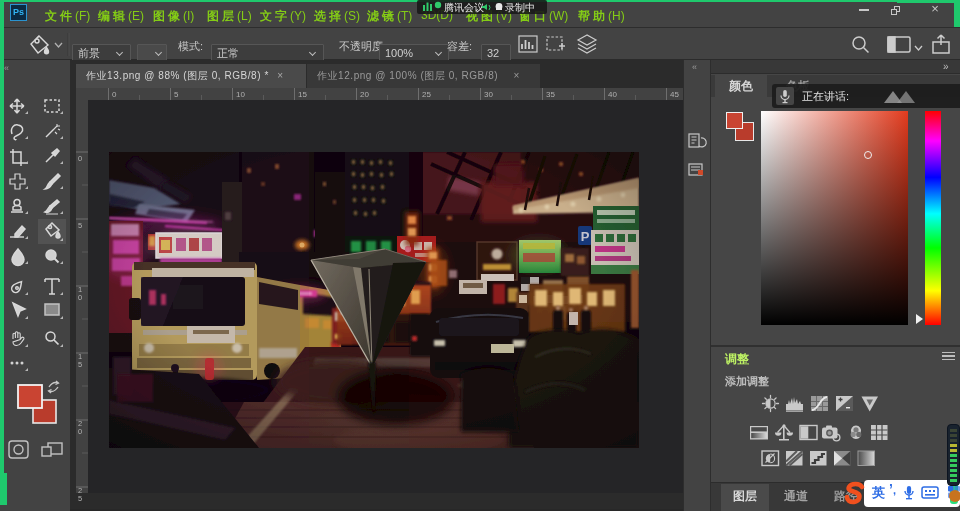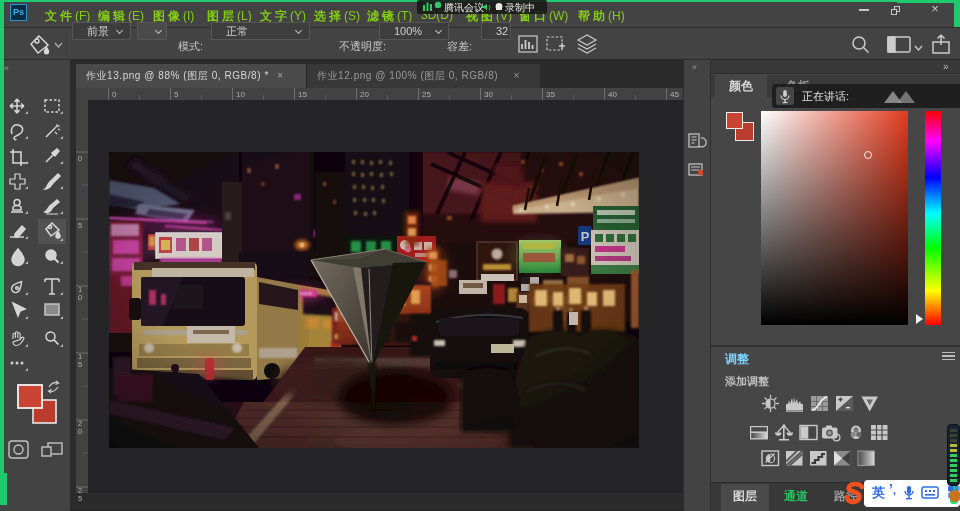--- a/index.html
+++ b/index.html
@@ -9,22 +9,22 @@
   #stage{position:relative;width:960px;height:511px;overflow:hidden;}
   
   #menubar{left:0;top:0;width:960px;height:28px;background:#434343;border-bottom:1px solid #2d2d2d;}
   #pslogo{left:10px;top:4px;width:17px;height:17px;background:#0b2b42;border:1px solid #2b93cf;
     color:#31b4f2;font-size:9px;font-weight:bold;text-align:center;line-height:15px;}
   .menuitem{position:absolute;top:8px;font-size:12px;color:#84cc16;white-space:nowrap;}
   
   .winbtn{position:absolute;top:1px;height:16px;color:#c8c8c8;text-align:center;font-size:11px;line-height:16px;}
   
   #optbar{left:0;top:29px;width:960px;height:31px;background:#434343;border-bottom:1px solid #2b2b2b;}
-  .combo{position:absolute;height:18px;top:22px;background:#3d3d3d;border:1px solid #565656;border-radius:1px;
-    color:#cfcfcf;font-size:11px;line-height:16px;padding-left:14px;}
+  .combo{position:absolute;height:18px;top:44px;background:#3d3d3d;border:1px solid #565656;border-radius:1px;
+    color:#cfcfcf;font-size:11px;line-height:16px;padding-left:5px;}
   .caret{position:absolute;width:5px;height:5px;border-right:1.4px solid #bdbdbd;border-bottom:1.4px solid #bdbdbd;transform:rotate(45deg);}
   .optlabel{position:absolute;top:39px;font-size:11px;color:#c6c6c6;white-space:nowrap;}
   
   #toolbar{left:0;top:60px;width:70px;height:451px;background:#434343;}
   
   #docarea{left:70px;top:60px;width:613px;height:451px;background:#2b2b2b;}
   .tab{position:absolute;top:4px;height:24px;font-size:10px;line-height:24px;white-space:nowrap;}
   #ruler-h{position:absolute;left:6px;top:28px;width:607px;height:12px;background:#424242;border-bottom:1px solid #535353;}
   #ruler-v{position:absolute;left:6px;top:40px;width:12px;height:393px;background:#424242;border-right:1px solid #535353;}
   #pasteboard{position:absolute;left:18px;top:40px;width:595px;height:393px;background:#252527;}
@@ -71,21 +71,21 @@
     </g>
     <path d="M55 14l3.5 4 3.5-4" stroke="#b0b0b0" stroke-width="1.3" fill="none"></path>
     <line x1="68" y1="4" x2="68" y2="27" stroke="#393939" stroke-width="1"></line>
     <line x1="69" y1="4" x2="69" y2="27" stroke="#4e4e4e" stroke-width="1"></line>
   </svg>
   <div class="combo" style="left:72px;width:59px;">前景 <span class="caret" style="right:8px;top:5px;"></span></div>
   <div class="combo" style="left:137px;width:30px;background:#4a4a4a;">
       <span class="caret" style="right:5px;top:5px;"></span>
     </div>
   <div class="optlabel" style="left:178px;">模式:</div>
-  <div class="combo" style="left:211px;width:99px;">正常<span class="caret" style="right:8px;top:5px;"></span></div>
+  <div class="combo" style="left:211px;width:113px;">正常<span class="caret" style="right:8px;top:5px;"></span></div>
   <div class="optlabel" style="left:339px;text-align:center;">不透明度:</div>
   <div class="combo" style="left:379px;width:70px;">100%<span class="caret" style="right:7px;top:5px;"></span></div>
   <div class="optlabel" style="left:447px;">容差:</div>
   <div class="combo" style="left:481px;width:30px;">32</div>
   <svg class="abs" style="left:516px;top:33px" width="110" height="26" viewBox="0 0 110 26">
     <g stroke="#cccccc" fill="none" stroke-width="1.2">
       <g transform="translate(3,3)">
           <rect x="0" y="0" width="18" height="16"></rect>
           <path d="M3 13V8M6.5 13V4M10 13V6M13.5 13V9" stroke-width="1.8"></path>
         </g>
@@ -867,31 +867,31 @@
     <div class="abs" style="left:15px;top:52px;width:17px;height:17px;background:#c94432;border:1.5px solid #f0f0f0;z-index:3"></div>
     <div class="abs" style="left:24px;top:62px;width:19px;height:19px;background:#b93c2c;border:1.5px solid #e8e8e8;z-index:2"></div>
 
     <div class="abs" style="left:50px;top:51px;width:147px;height:214px;background:linear-gradient(to bottom, rgba(0,0,0,0) 0%, #000 100%), linear-gradient(to right, #fff 0%, #e23b1e 100%);"></div>
     <div class="abs" style="left:153px;top:91px;width:8px;height:8px;border:1.5px solid #f0f0f0;border-radius:50%;"></div>
 
     <div class="abs" style="left:214px;top:51px;width:16px;height:214px;background:linear-gradient(to bottom,#ff0000 0%,#ff00ff 14%,#0000ff 31%,#00ffff 48%,#00ff00 64%,#ffff00 84%,#ff0000 100%);"></div>
     <div class="abs" style="left:205px;top:254px;width:0;height:0;border-top:5px solid transparent;border-bottom:5px solid transparent;border-left:7px solid #f0f0f0;"></div>
 
     <div class="abs" style="left:0;top:285px;width:250px;height:137px;background:#464646;border-top:2px solid #303030;"></div>
-    <div class="abs" style="left:14px;top:288px;width:42px;height:22px;color:#7dd3fc;font-size:12px;font-weight:bold;line-height:22px;">调整</div>
+    <div class="abs" style="left:14px;top:288px;width:42px;height:22px;color:#bef264;font-size:12px;font-weight:bold;line-height:22px;">调整</div>
     <div class="abs" style="left:231px;top:292px;width:13px;height:8px;border-top:1.5px solid #bdbdbd;border-bottom:1.5px solid #bdbdbd;">
         <div style="margin-top:2.2px;height:1.5px;background:#bdbdbd"></div>
       </div>
     <div class="abs" style="left:14px;top:314px;color:#bdbdbd;font-size:11px;font-weight:bold;">添加调整</div>
 
     <div class="abs" id="adjicons" style="left:0;top:0;width:250px;height:422px;"></div>
 
     <div class="abs" style="left:0;top:422px;width:250px;height:29px;background:#383838;border-top:1px solid #2c2c2c;"></div>
     <div class="abs" style="left:10px;top:424px;width:48px;height:27px;background:#4a4a4a;color:#d8d8d8;font-size:12px;font-weight:bold;text-align:center;line-height:25px;">图层</div>
-    <div class="abs" style="left:61px;top:424px;width:48px;height:27px;color:#22c55e;font-size:12px;font-weight:bold;text-align:center;line-height:25px;">通道</div>
+    <div class="abs" style="left:61px;top:424px;width:48px;height:27px;color:#a3a3a3;font-size:12px;font-weight:bold;text-align:center;line-height:25px;">通道</div>
     <div class="abs" style="left:111px;top:424px;width:48px;height:27px;color:#999;font-size:12px;font-weight:bold;text-align:center;line-height:25px;">路径</div>
   </div>
 
   <svg class="abs" style="left:710px;top:60px" width="250" height="451" viewBox="0 0 250 451">
     <defs>
       <linearGradient id="ggray" x1="0" y1="0" x2="1" y2="0">
           <stop offset="0" stop-color="#4a4a4a"></stop>
           <stop offset="1" stop-color="#d8d8d8"></stop>
         </linearGradient>
       <linearGradient id="ggray2" x1="0" y1="0" x2="1" y2="1">

